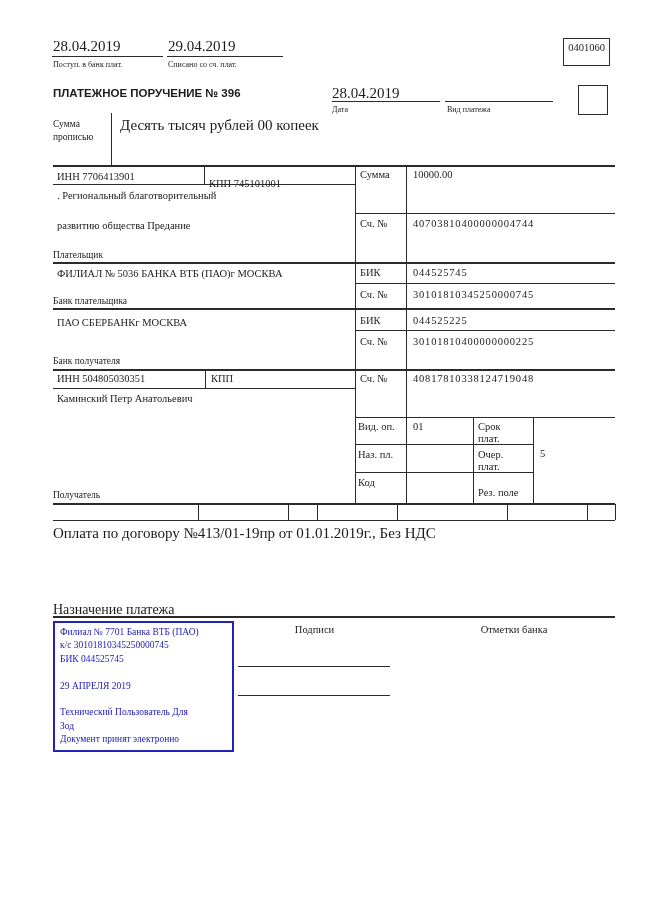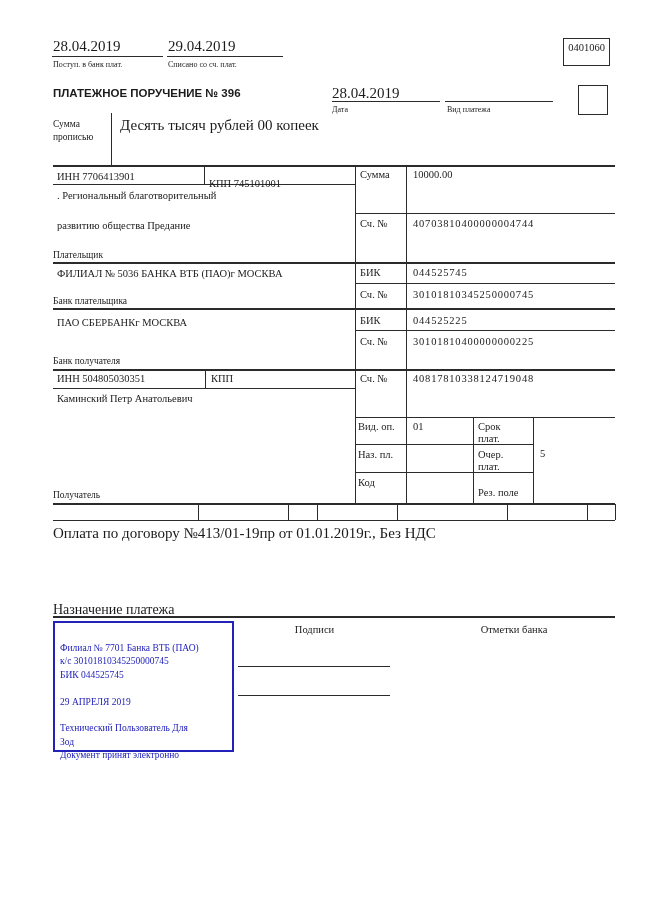--- a/index.html
+++ b/index.html
@@ -15,21 +15,21 @@
   .vline { position:absolute; background:#2b2b2b; width:1px; }
   .t10 { font-size:10.5px; line-height:12px; }
   .t11 { font-size:15px; line-height:13px; }
   .lab { font-size:8px; line-height:9px; color:#1b1b1b; }
   .slab { font-size:9.5px; line-height:11px; }
   .num { letter-spacing:0.8px; }
   .title { font-family:"Liberation Sans","DejaVu Sans",sans-serif; font-weight:bold; font-size:11.5px; }
   .formbox { position:absolute; border:1.5px solid #2b2b2b; text-align:center; }
   .bluestamp {
     position:absolute; left:53px; top:621px; width:181px; height:131px;
-    border:2px solid #2222bb; color:#2222bb; padding:19px 5px;
+    border:2px solid #2222bb; color:#2222bb; padding:3px 5px;
     font-size:9.5px; line-height:13.4px;
   }
   .bluestamp div { min-height:13.4px; }
   .blackstamp {
     position:absolute; left:425px; top:648px; width:179px; height:66px;
     border:1.5px solid #2b2b2b; padding:3px 4px; font-size:10px; line-height:12px;
   }
   .bs-title { font-weight:bold; text-align:center; }
   .bs-sub { font-style:italic; font-size:9.5px; }
   .bs-ver { font-weight:bold; margin-left:58px; }

